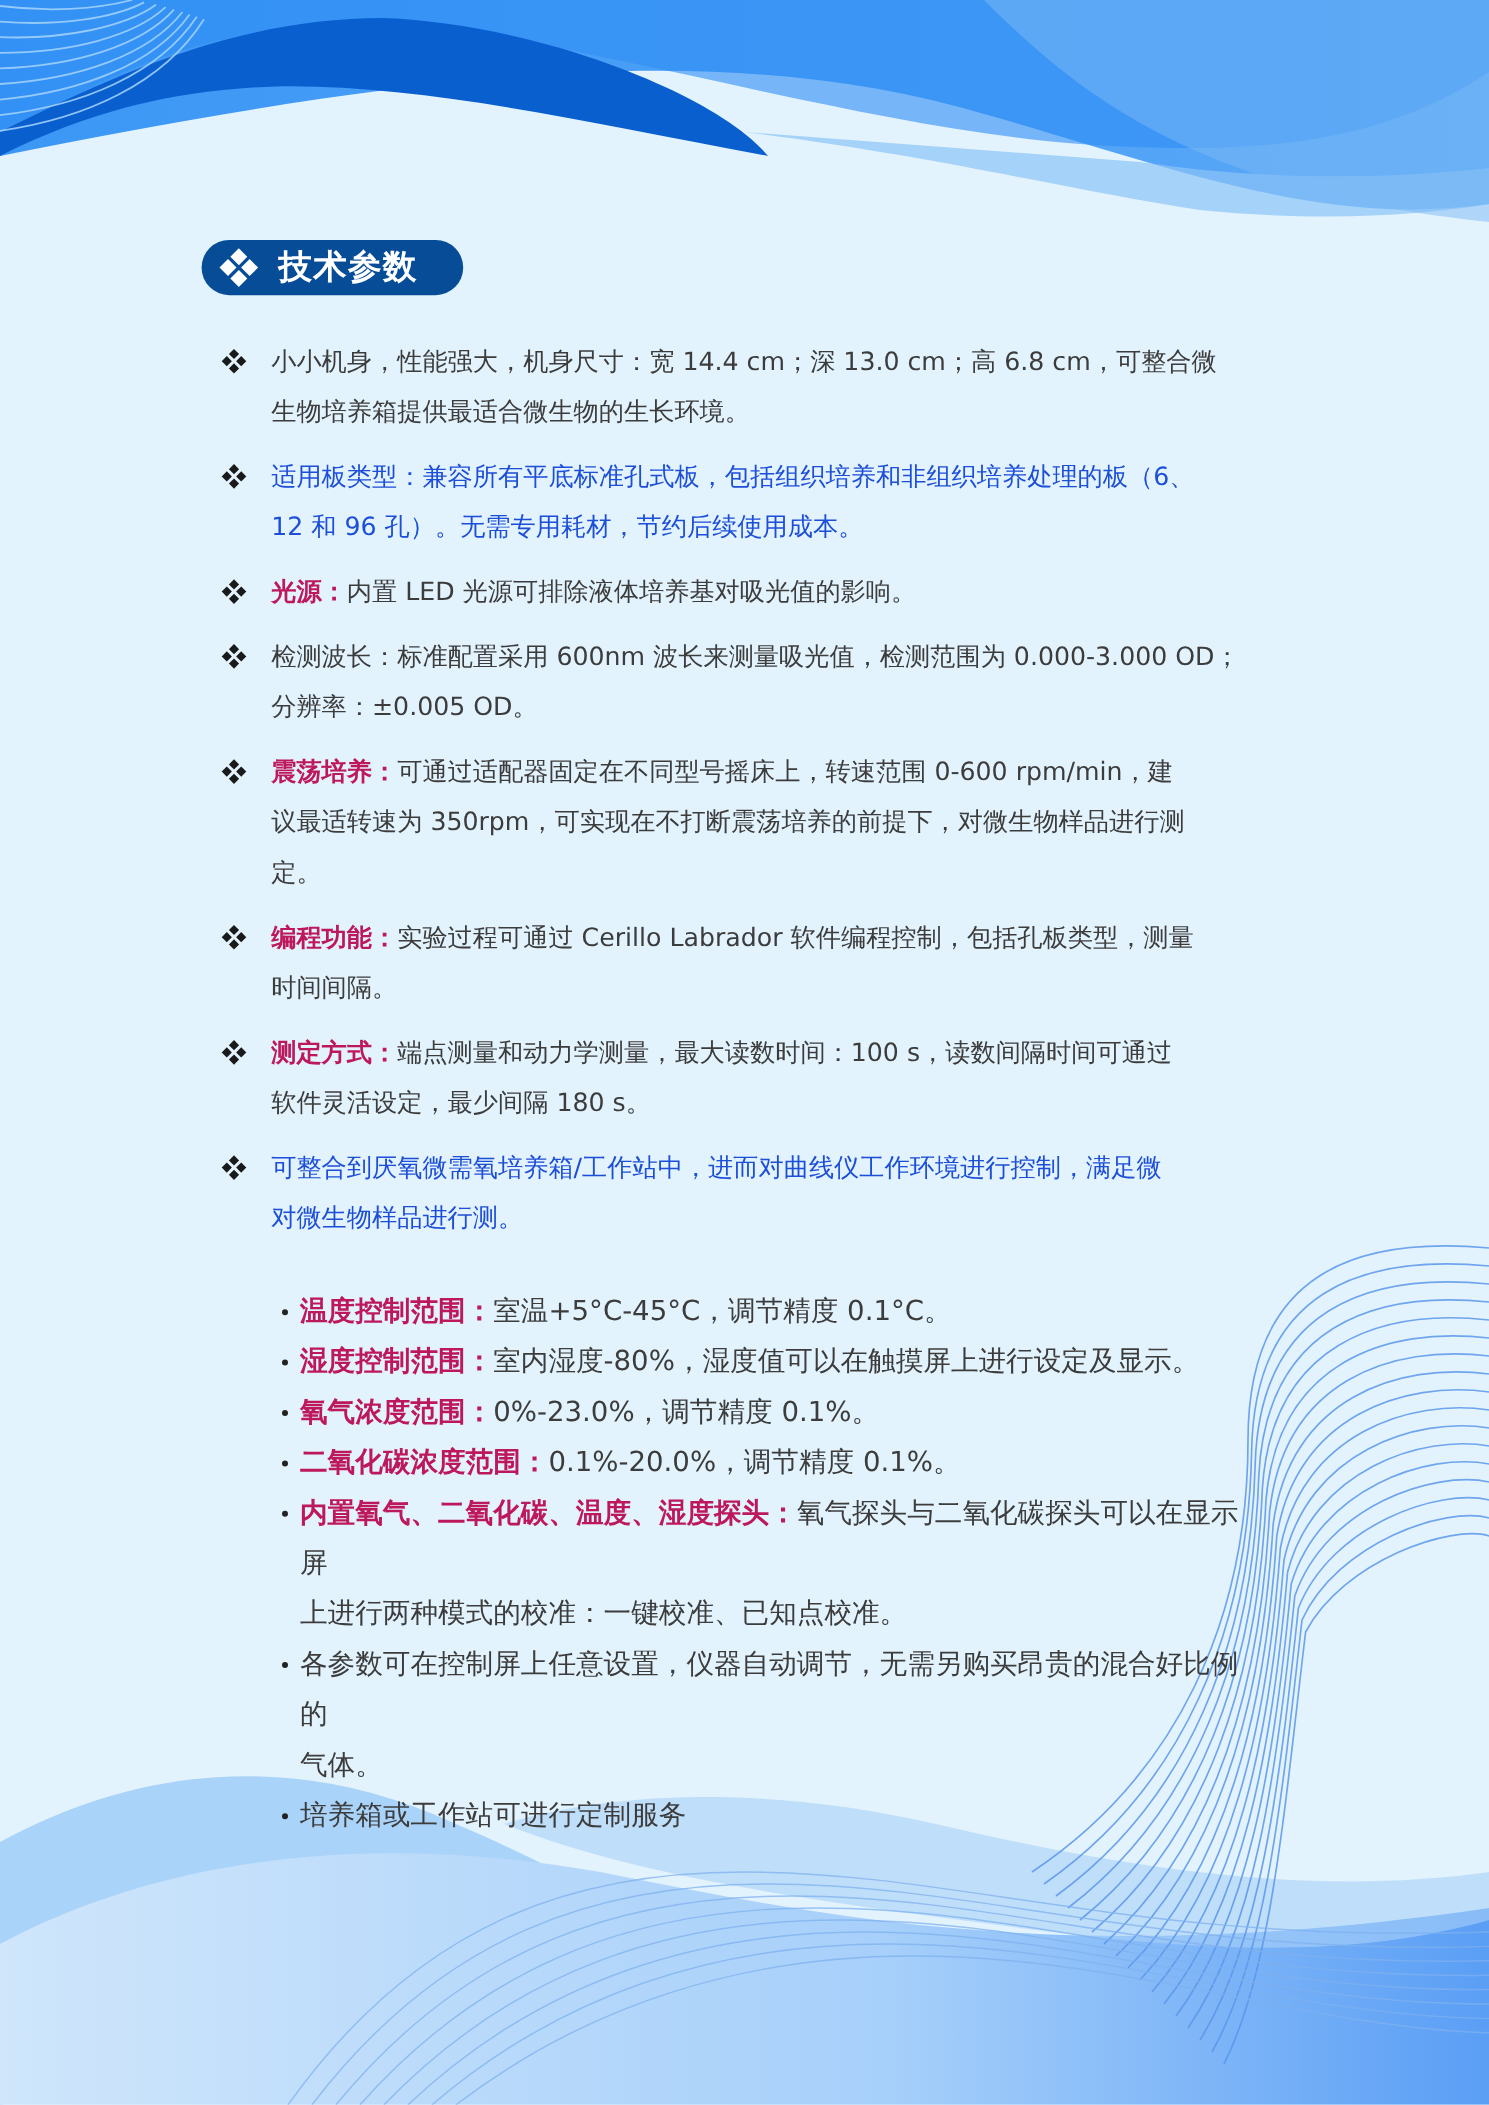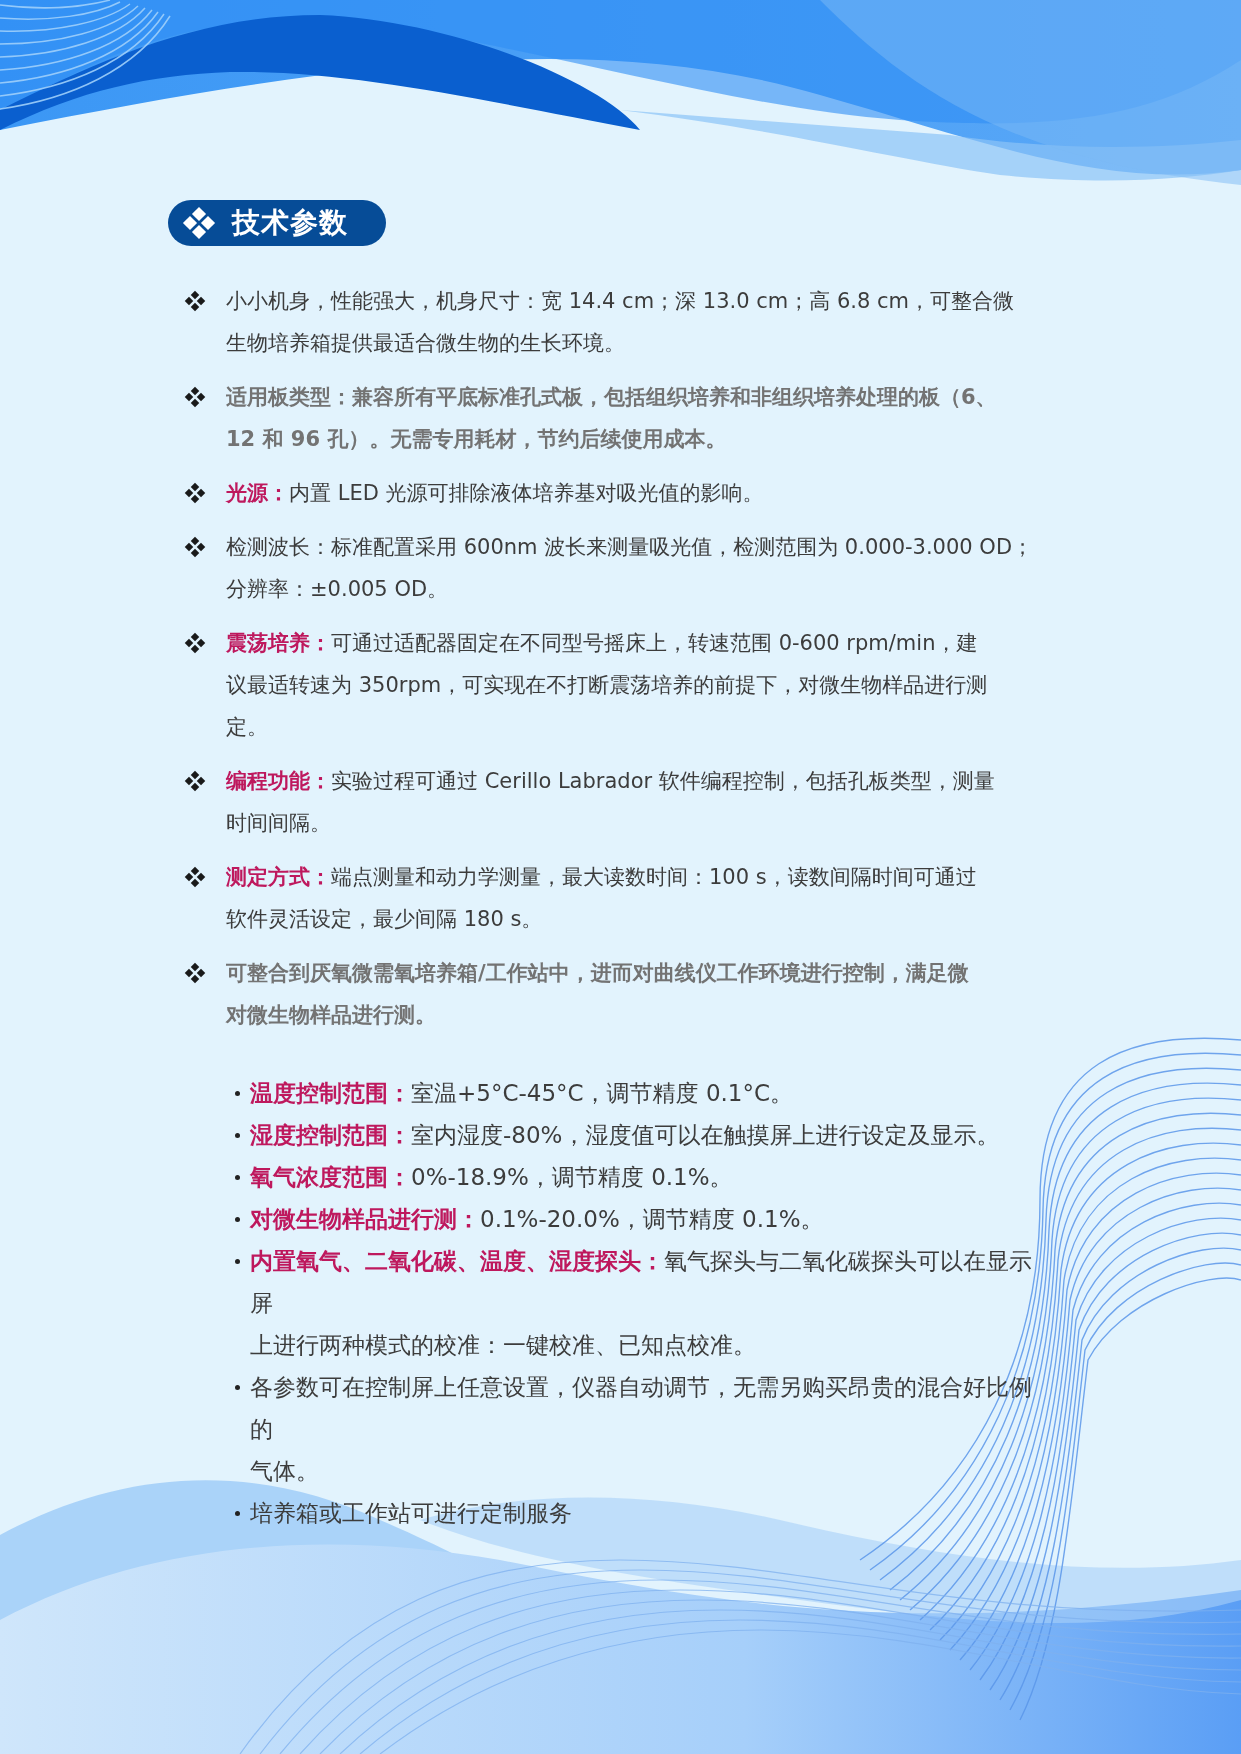--- a/index.html
+++ b/index.html
@@ -29,21 +29,21 @@
 
   .items { position: absolute; left: 186px; top: 268px; width: 860px; }
   .item { position: relative; padding-left: 40px; font-size: 21px; line-height: 42px; color: #3c3c3c; }
   .item .bullet {
     position: absolute; left: 0; top: 12px; width: 18px; height: 18px;
   }
   .item .bullet i {
     position: absolute; width: 6px; height: 6px; background: #1a1a1a; transform: rotate(45deg);
   }
   .item b, .sub b { color: #be185d; font-weight: bold; }
-  .item.allbold { font-weight: bold; color: #737373; }
+  .item.allbold { font-weight: normal; color: #1d4ed8; }
 
   .subs { position: absolute; left: 232px; top: 1060px; width: 820px; }
   .sub { position: relative; padding-left: 18px; font-size: 23px; line-height: 42px; color: #3c3c3c; }
   .sub .dot {
     position: absolute; left: 3px; top: 19px; width: 5px; height: 5px; border-radius: 50%; background: #222;
   }
 </style>
 </head>
 <body>
 
@@ -220,25 +220,25 @@
     <div class="sub">
       <span class="dot"></span>
       <b>温度控制范围：</b><span>室温+5°C-45°C，调节精度 0.1°C。</span>
     </div>
     <div class="sub">
       <span class="dot"></span>
       <b>湿度控制范围：</b><span>室内湿度-80%，湿度值可以在触摸屏上进行设定及显示。</span>
     </div>
     <div class="sub">
       <span class="dot"></span>
-      <b>氧气浓度范围：</b><span>0%-18.9%，调节精度 0.1%。</span>
-    </div>
-    <div class="sub">
-      <span class="dot"></span>
-      <b>对微生物样品进行测：</b><span>0.1%-20.0%，调节精度 0.1%。</span>
+      <b>氧气浓度范围：</b><span>0%-23.0%，调节精度 0.1%。</span>
+    </div>
+    <div class="sub">
+      <span class="dot"></span>
+      <b>二氧化碳浓度范围：</b><span>0.1%-20.0%，调节精度 0.1%。</span>
     </div>
     <div class="sub">
       <span class="dot"></span>
       <div><b>内置氧气、二氧化碳、温度、湿度探头：</b><span>氧气探头与二氧化碳探头可以在显示屏</span></div>
       <div>上进行两种模式的校准：一键校准、已知点校准。</div>
     </div>
     <div class="sub">
       <span class="dot"></span>
       <div>各参数可在控制屏上任意设置，仪器自动调节，无需另购买昂贵的混合好比例的</div>
       <div>气体。</div>

